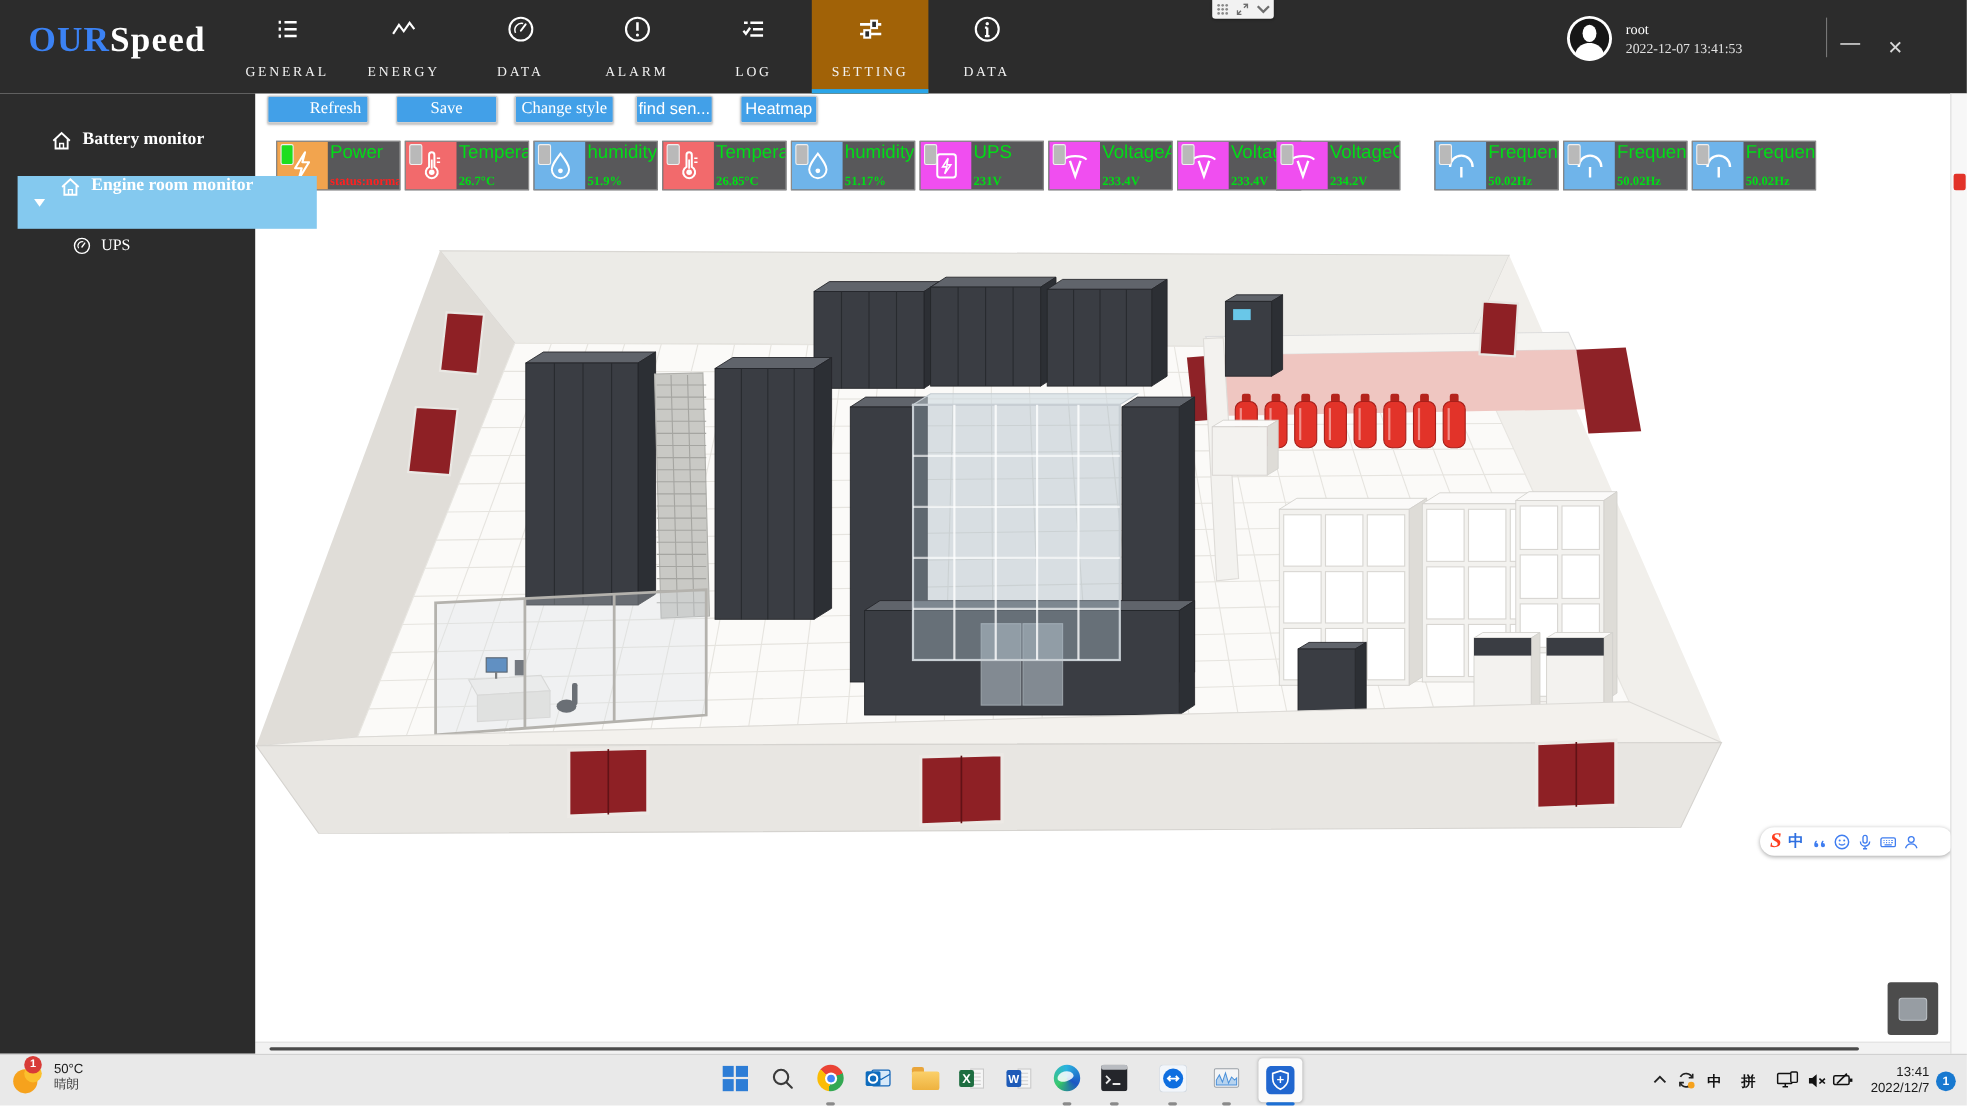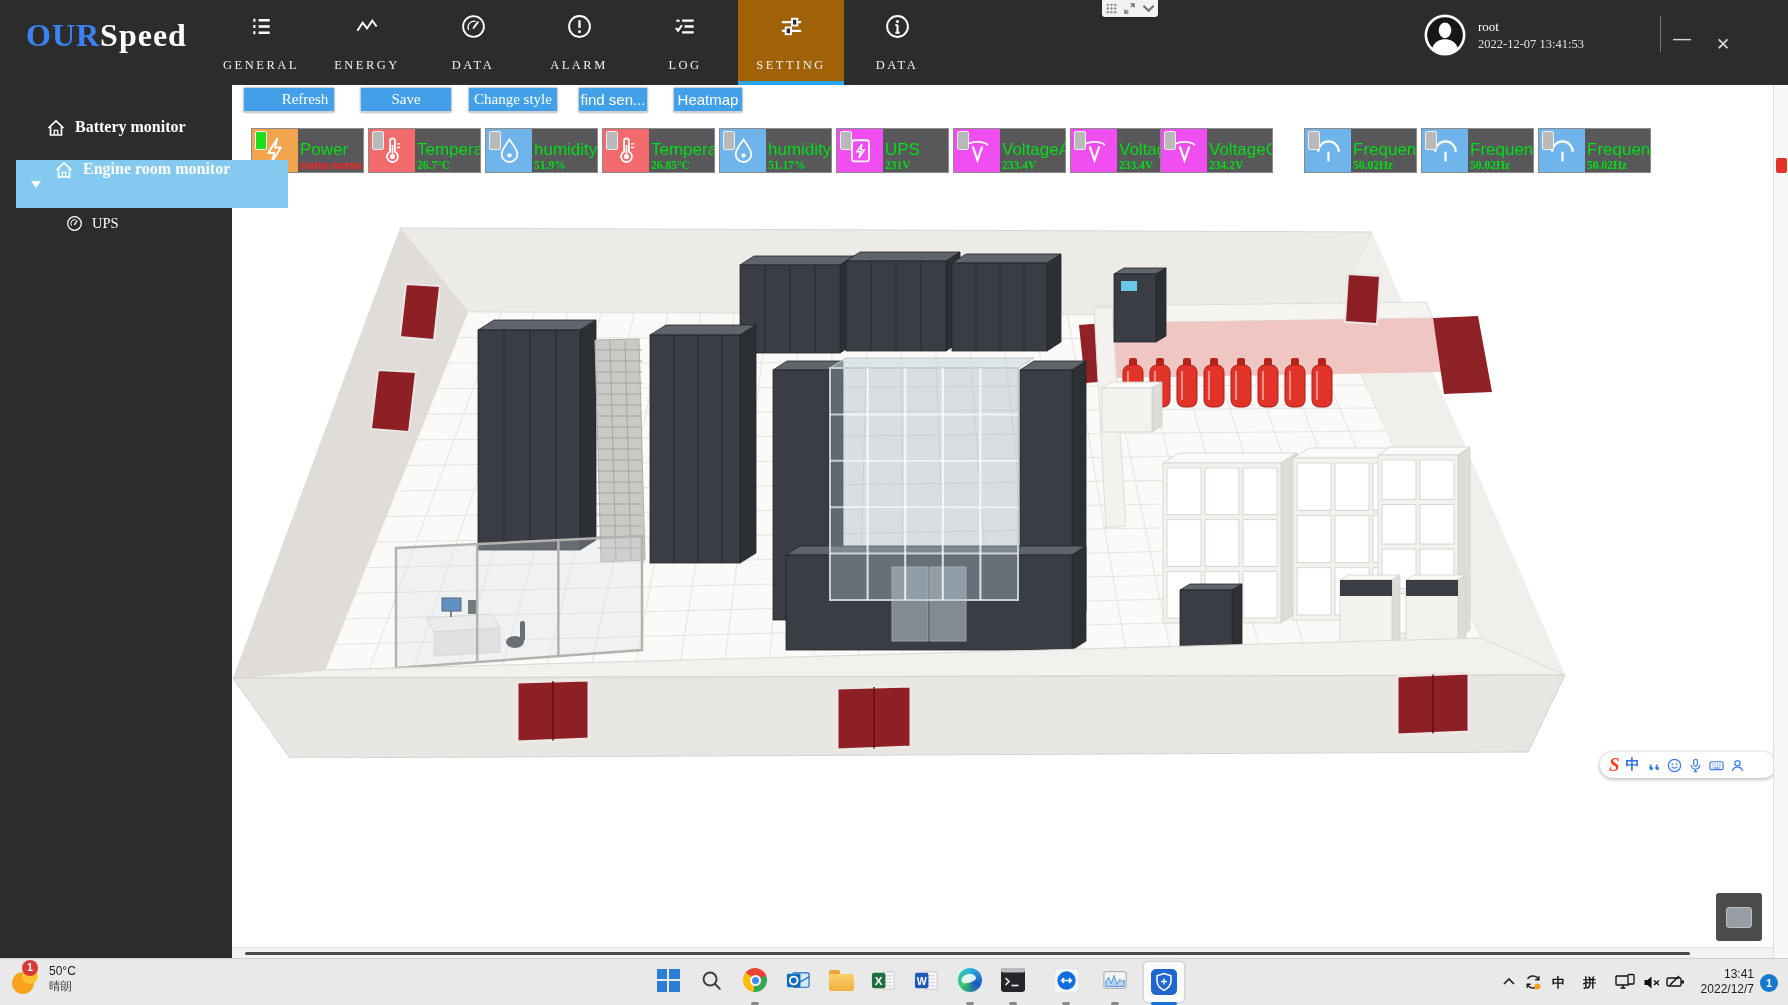--- a/index.html
+++ b/index.html
@@ -53,21 +53,21 @@
     color:#fff;text-align:center;font-size:15px;font-family:"Liberation Serif",serif;cursor:pointer;
     box-shadow:0 1px 2px rgba(0,0,0,.25);line-height:21px}
   .btn.alt{font-family:"Liberation Sans",sans-serif;font-size:15px}
 
   .sensor{position:absolute;top:43px;width:113px;height:45px;background:#58585a;border:1px solid #8b8b8b;
     display:flex;cursor:pointer}
   .iconbox{width:46px;height:100%;position:relative;display:flex;align-items:center;justify-content:center;flex:0 0 auto}
   .iconbox svg{width:29px;height:29px;display:block}
   .indicator{position:absolute;left:3px;top:2px;width:12px;height:19px;border:1px solid #f0f0f0;
     border-radius:2px;background:#b9b9b9}
-  .stext{flex:1;overflow:hidden;padding:0 0 1px 2px;display:flex;flex-direction:column;justify-content:flex-end}
+  .stext{flex:1;overflow:hidden;padding:0 0 1px 2px;display:flex;flex-direction:column;justify-content:space-between}
   .sname{font-family:"Liberation Sans",sans-serif;font-size:17px;line-height:19px;color:#00dd16;
     white-space:nowrap;overflow:hidden}
   .svalue{font-family:"Liberation Serif",serif;font-weight:bold;font-size:11.5px;color:#00dd16;white-space:nowrap}
 
   .scene{position:absolute;left:-4px;top:133px;width:1345px;height:540px}
 
   .ime-bar{position:absolute;left:1368px;top:667px;width:176px;height:26px;background:#fff;border-radius:13px;
     box-shadow:0 1px 4px rgba(0,0,0,.35);display:flex;align-items:center;gap:6px;padding:0 9px;z-index:8}
   .sogou-logo{color:#ff3e1f;font:bold italic 19px "Liberation Serif",serif;line-height:22px;cursor:pointer}
   .ime-lang{color:#2e6fe0;font:bold 14px "Liberation Sans",sans-serif;cursor:pointer}

